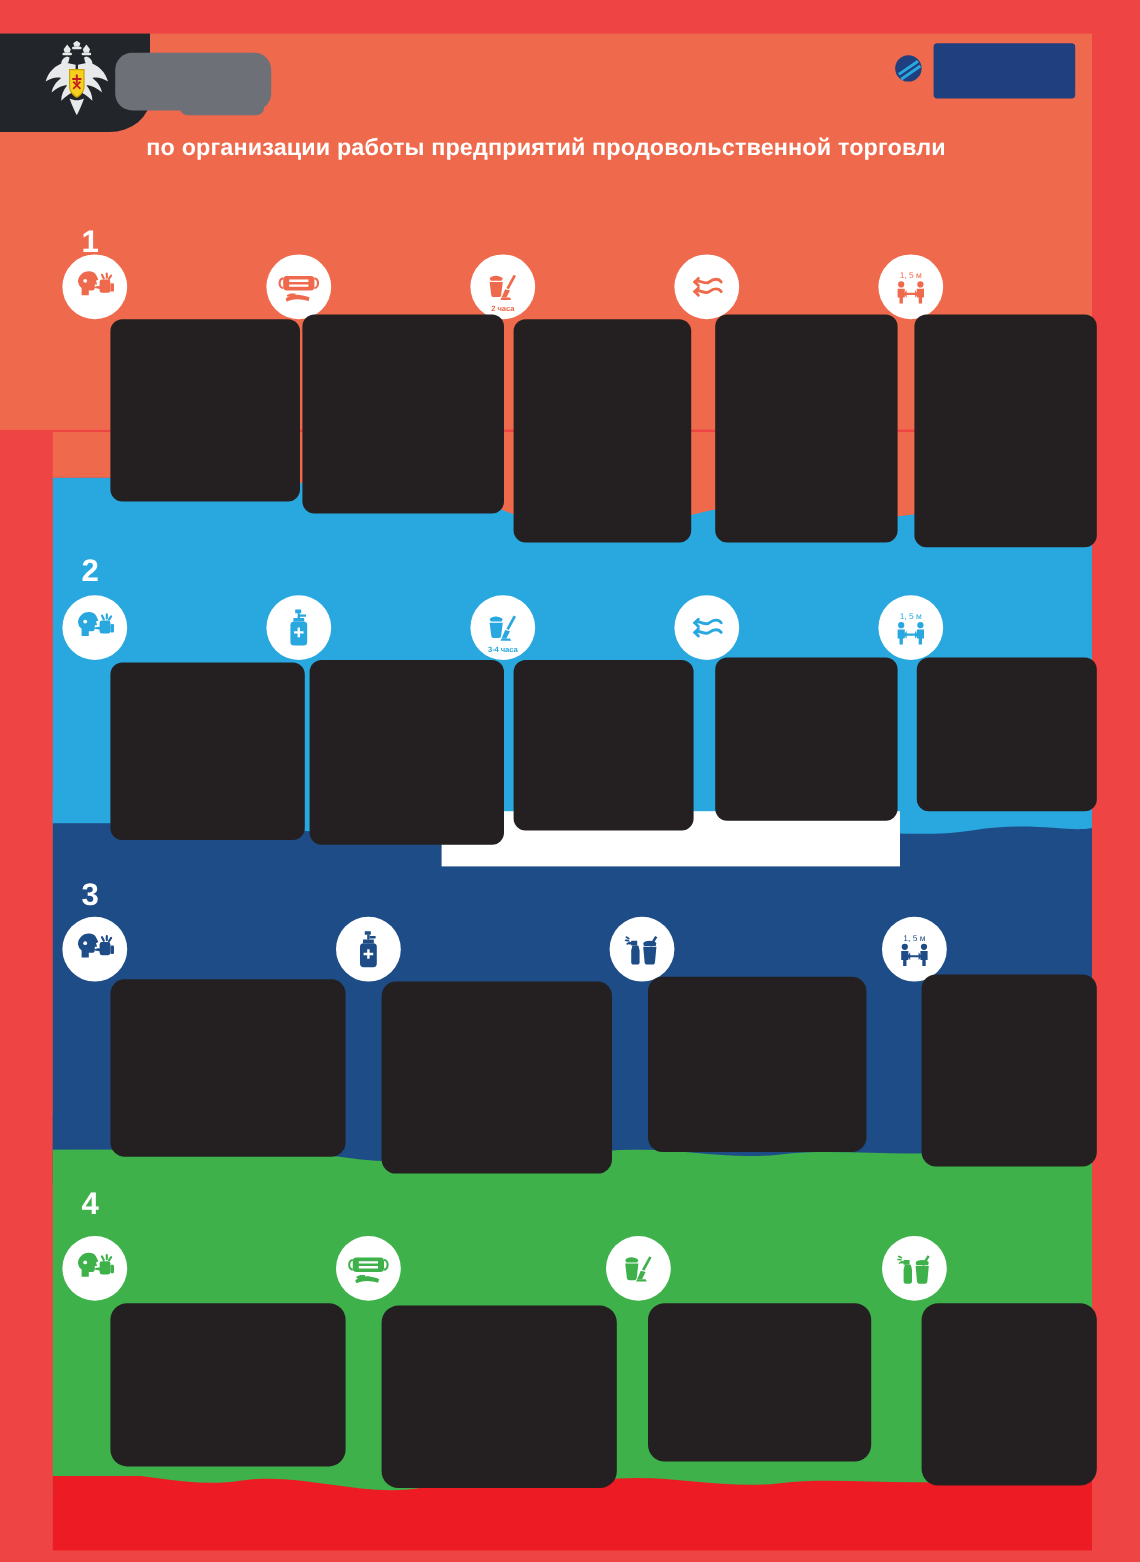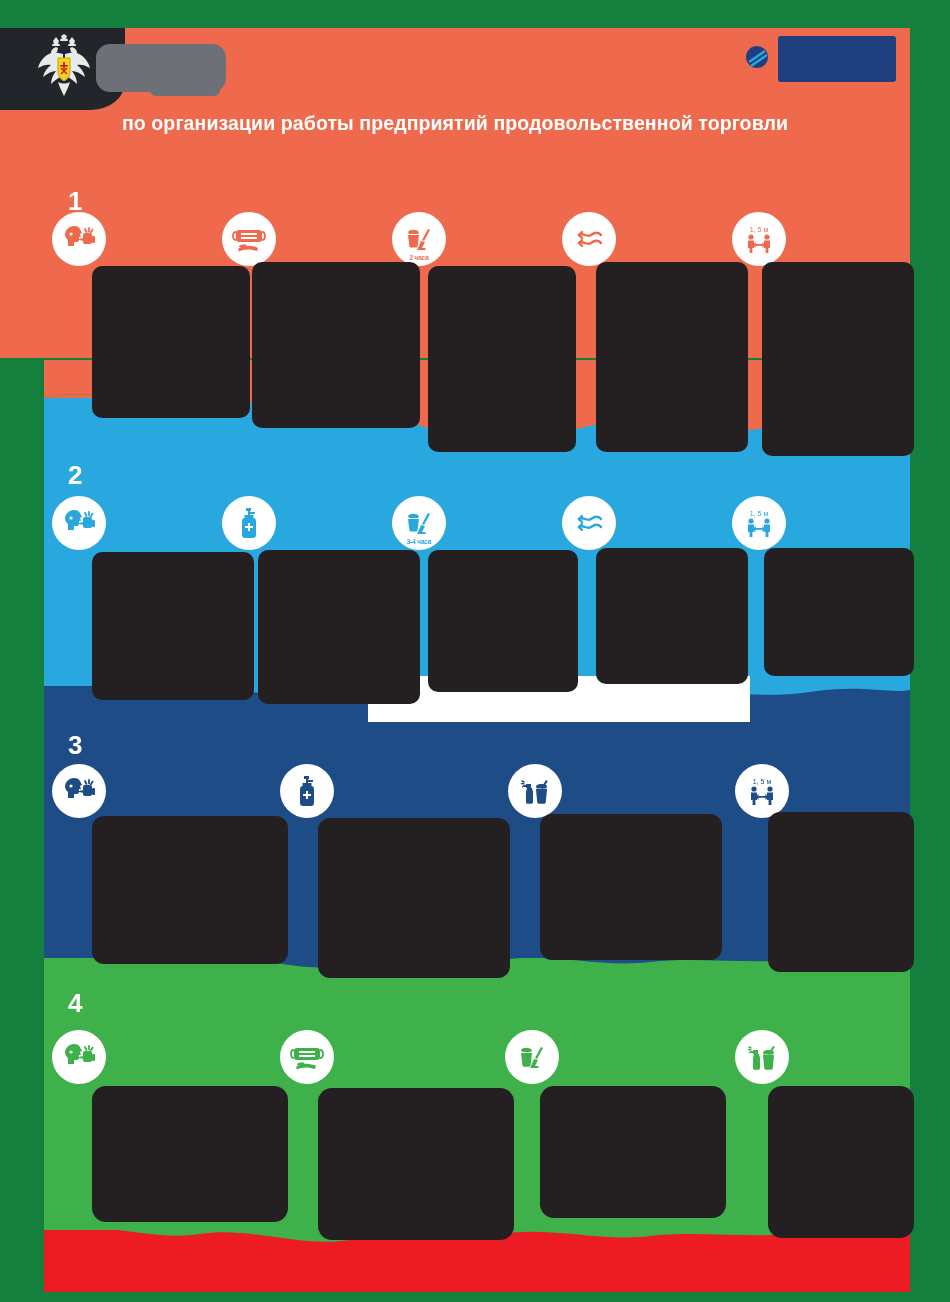--- a/index.html
+++ b/index.html
@@ -1,20 +1,20 @@
 <!DOCTYPE html>
 <html lang="ru"><head>
 <meta charset="utf-8">
 <style>
   html,body{margin:0;padding:0;background:#ffffff;}
   body{
     width:950px;height:1302px;position:relative;overflow:hidden;
     font-family:"Liberation Sans","DejaVu Sans",sans-serif;
   }
-  .stage{position:absolute;inset:0;width:950px;height:1302px;background:#15803d;}
+  .stage{position:absolute;inset:0;width:950px;height:1302px;background:#ef4444;}
 
   
   .band{position:absolute;}
 
   #band-orange{left:0;top:28px;width:910px;height:330px;background:#EF6A4C;}
   #band-orange-ext{left:0;top:28px;width:125px;height:330px;background:#EF6A4C;}
   #band-lblue{left:44px;top:398px;width:866px;height:300px;background:#29A8E0;}
   #band-dblue{left:44px;top:686px;width:866px;height:300px;background:#1E4C87;}
   #band-green{left:44px;top:958px;width:866px;height:288px;background:#3EB14B;}
   #band-red{left:44px;top:1230px;width:866px;height:62px;background:#ED1C24;}

